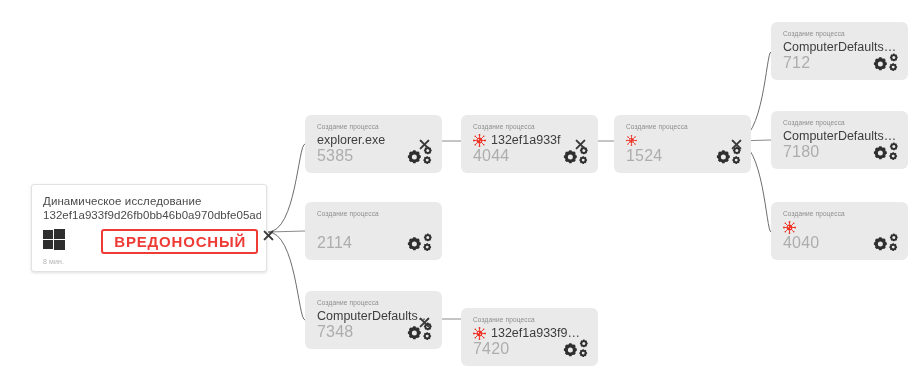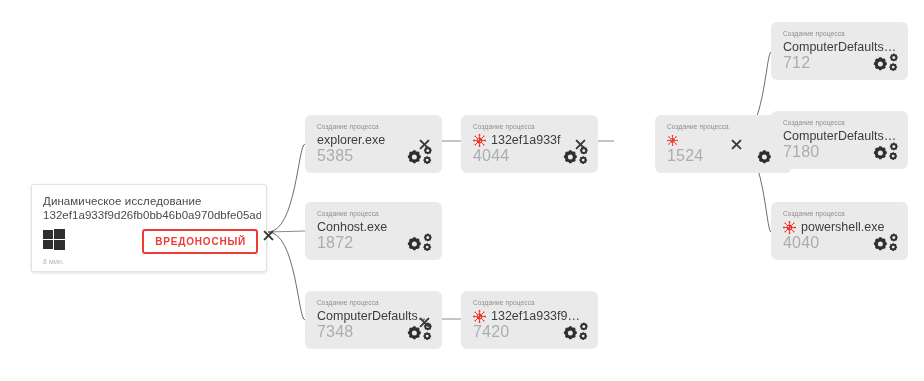--- a/index.html
+++ b/index.html
@@ -82,21 +82,21 @@
   .win-logo .p3 { left: 0;  top: 11px; width: 9.5px; height: 8.5px; }
   .win-logo .p4 { left: 11px; top: 11px; width: 11px;  height: 9.5px; }
 
   .verdict-badge {
     position: absolute;
     right: 8px;
     top: 44px;
     border: 2px solid #ef3b36;
     border-radius: 3px;
     color: #ef3b36;
-    font-size: 10px;
+    font-size: 15px;
     font-weight: bold;
     letter-spacing: 0.8px;
     padding: 5px 10px 5px 11px;
     line-height: 11px;
     background: #ffffff;
     white-space: nowrap;
   }
 
   .root-duration {
     position: absolute;
@@ -228,24 +228,21 @@
               <circle cx="8.35" cy="12.9" r="2.5" fill="#eaeaea"></circle>
               <path d="M6.2 5.2l-0.62-0.21a3.7 3.7 0 0 0-0.33-0.8l0.28-0.57-0.97-0.97-0.57 0.28a3.7 3.7 0 0 0-0.8-0.33L3.0 2.0H1.63l-0.2 0.6a3.7 3.7 0 0 0-0.8 0.33L0.05 2.65l-0.97 0.97 0.28 0.57a3.7 3.7 0 0 0-0.33 0.8l-0.6 0.2v1.37l0.6 0.2c0.08 0.28 0.19 0.55 0.33 0.8l-0.28 0.57 0.97 0.97 0.57-0.28c0.25 0.14 0.52 0.26 0.8 0.33l0.2 0.6H3.0l0.2-0.6c0.28-0.08 0.55-0.19 0.8-0.33l0.57 0.28 0.97-0.97-0.28-0.57c0.14-0.25 0.26-0.52 0.33-0.8l0.6-0.2z" transform="translate(19.5,0.6)"></path>
               <circle cx="21.8" cy="6.5" r="1.5" fill="#eaeaea"></circle>
               <path d="M6.2 5.2l-0.62-0.21a3.7 3.7 0 0 0-0.33-0.8l0.28-0.57-0.97-0.97-0.57 0.28a3.7 3.7 0 0 0-0.8-0.33L3.0 2.0H1.63l-0.2 0.6a3.7 3.7 0 0 0-0.8 0.33L0.05 2.65l-0.97 0.97 0.28 0.57a3.7 3.7 0 0 0-0.33 0.8l-0.6 0.2v1.37l0.6 0.2c0.08 0.28 0.19 0.55 0.33 0.8l-0.28 0.57 0.97 0.97 0.57-0.28c0.25 0.14 0.52 0.26 0.8 0.33l0.2 0.6H3.0l0.2-0.6c0.28-0.08 0.55-0.19 0.8-0.33l0.57 0.28 0.97-0.97-0.28-0.57c0.14-0.25 0.26-0.52 0.33-0.8l0.6-0.2z" transform="translate(18.9,10.2)"></path>
               <circle cx="21.2" cy="16.1" r="1.45" fill="#eaeaea"></circle>
             </g>
           </svg></div>
       </div>
       <div class="pnode" style="left: 305px; top: 202px;">
         <div class="kind">Создание процесса</div>
-        <div class="nameline">
-          <span class="pname">Conhost.exe</span>
-        </div>
-        <div class="pid">1872</div>
+        <div class="pid">2114</div>
         <div class="gears"><svg viewBox="0 0 28 24" xmlns="http://www.w3.org/2000/svg">
             <g fill="#2f2f2f">
               <path d="M10.6 9.0l-1.0-0.35a6.1 6.1 0 0 0-0.55-1.33l0.46-0.95-1.6-1.6-0.95 0.46a6.1 6.1 0 0 0-1.33-0.55L5.3 3.7H3.0l-0.34 1.0a6.1 6.1 0 0 0-1.33 0.55L0.38 4.78l-1.6 1.6 0.46 0.95a6.1 6.1 0 0 0-0.55 1.33l-1.0 0.34v2.27l1.0 0.34a6.1 6.1 0 0 0 0.55 1.33l-0.46 0.95 1.6 1.6 0.95-0.46c0.42 0.24 0.86 0.43 1.33 0.55l0.34 1.0h2.3l0.34-1.0c0.46-0.12 0.91-0.31 1.33-0.55l0.95 0.46 1.6-1.6-0.46-0.95c0.24-0.42 0.43-0.86 0.55-1.33l1.0-0.34z" transform="translate(4.2,2.6)"></path>
               <circle cx="8.35" cy="12.9" r="2.5" fill="#eaeaea"></circle>
               <path d="M6.2 5.2l-0.62-0.21a3.7 3.7 0 0 0-0.33-0.8l0.28-0.57-0.97-0.97-0.57 0.28a3.7 3.7 0 0 0-0.8-0.33L3.0 2.0H1.63l-0.2 0.6a3.7 3.7 0 0 0-0.8 0.33L0.05 2.65l-0.97 0.97 0.28 0.57a3.7 3.7 0 0 0-0.33 0.8l-0.6 0.2v1.37l0.6 0.2c0.08 0.28 0.19 0.55 0.33 0.8l-0.28 0.57 0.97 0.97 0.57-0.28c0.25 0.14 0.52 0.26 0.8 0.33l0.2 0.6H3.0l0.2-0.6c0.28-0.08 0.55-0.19 0.8-0.33l0.57 0.28 0.97-0.97-0.28-0.57c0.14-0.25 0.26-0.52 0.33-0.8l0.6-0.2z" transform="translate(19.5,0.6)"></path>
               <circle cx="21.8" cy="6.5" r="1.5" fill="#eaeaea"></circle>
               <path d="M6.2 5.2l-0.62-0.21a3.7 3.7 0 0 0-0.33-0.8l0.28-0.57-0.97-0.97-0.57 0.28a3.7 3.7 0 0 0-0.8-0.33L3.0 2.0H1.63l-0.2 0.6a3.7 3.7 0 0 0-0.8 0.33L0.05 2.65l-0.97 0.97 0.28 0.57a3.7 3.7 0 0 0-0.33 0.8l-0.6 0.2v1.37l0.6 0.2c0.08 0.28 0.19 0.55 0.33 0.8l-0.28 0.57 0.97 0.97 0.57-0.28c0.25 0.14 0.52 0.26 0.8 0.33l0.2 0.6H3.0l0.2-0.6c0.28-0.08 0.55-0.19 0.8-0.33l0.57 0.28 0.97-0.97-0.28-0.57c0.14-0.25 0.26-0.52 0.33-0.8l0.6-0.2z" transform="translate(18.9,10.2)"></path>
               <circle cx="21.2" cy="16.1" r="1.45" fill="#eaeaea"></circle>
             </g>
           </svg></div>
@@ -304,21 +301,21 @@
             <g fill="#2f2f2f">
               <path d="M10.6 9.0l-1.0-0.35a6.1 6.1 0 0 0-0.55-1.33l0.46-0.95-1.6-1.6-0.95 0.46a6.1 6.1 0 0 0-1.33-0.55L5.3 3.7H3.0l-0.34 1.0a6.1 6.1 0 0 0-1.33 0.55L0.38 4.78l-1.6 1.6 0.46 0.95a6.1 6.1 0 0 0-0.55 1.33l-1.0 0.34v2.27l1.0 0.34a6.1 6.1 0 0 0 0.55 1.33l-0.46 0.95 1.6 1.6 0.95-0.46c0.42 0.24 0.86 0.43 1.33 0.55l0.34 1.0h2.3l0.34-1.0c0.46-0.12 0.91-0.31 1.33-0.55l0.95 0.46 1.6-1.6-0.46-0.95c0.24-0.42 0.43-0.86 0.55-1.33l1.0-0.34z" transform="translate(4.2,2.6)"></path>
               <circle cx="8.35" cy="12.9" r="2.5" fill="#eaeaea"></circle>
               <path d="M6.2 5.2l-0.62-0.21a3.7 3.7 0 0 0-0.33-0.8l0.28-0.57-0.97-0.97-0.57 0.28a3.7 3.7 0 0 0-0.8-0.33L3.0 2.0H1.63l-0.2 0.6a3.7 3.7 0 0 0-0.8 0.33L0.05 2.65l-0.97 0.97 0.28 0.57a3.7 3.7 0 0 0-0.33 0.8l-0.6 0.2v1.37l0.6 0.2c0.08 0.28 0.19 0.55 0.33 0.8l-0.28 0.57 0.97 0.97 0.57-0.28c0.25 0.14 0.52 0.26 0.8 0.33l0.2 0.6H3.0l0.2-0.6c0.28-0.08 0.55-0.19 0.8-0.33l0.57 0.28 0.97-0.97-0.28-0.57c0.14-0.25 0.26-0.52 0.33-0.8l0.6-0.2z" transform="translate(19.5,0.6)"></path>
               <circle cx="21.8" cy="6.5" r="1.5" fill="#eaeaea"></circle>
               <path d="M6.2 5.2l-0.62-0.21a3.7 3.7 0 0 0-0.33-0.8l0.28-0.57-0.97-0.97-0.57 0.28a3.7 3.7 0 0 0-0.8-0.33L3.0 2.0H1.63l-0.2 0.6a3.7 3.7 0 0 0-0.8 0.33L0.05 2.65l-0.97 0.97 0.28 0.57a3.7 3.7 0 0 0-0.33 0.8l-0.6 0.2v1.37l0.6 0.2c0.08 0.28 0.19 0.55 0.33 0.8l-0.28 0.57 0.97 0.97 0.57-0.28c0.25 0.14 0.52 0.26 0.8 0.33l0.2 0.6H3.0l0.2-0.6c0.28-0.08 0.55-0.19 0.8-0.33l0.57 0.28 0.97-0.97-0.28-0.57c0.14-0.25 0.26-0.52 0.33-0.8l0.6-0.2z" transform="translate(18.9,10.2)"></path>
               <circle cx="21.2" cy="16.1" r="1.45" fill="#eaeaea"></circle>
             </g>
           </svg></div>
       </div>
-      <div class="pnode" style="left: 461px; top: 291px;">
+      <div class="pnode" style="left: 461px; top: 308px;">
         <div class="kind">Создание процесса</div>
         <div class="nameline">
           <span style="display: flex;">
             <svg class="virus-icon" viewBox="0 0 24 24" xmlns="http://www.w3.org/2000/svg">
               <g fill="#ee3124">
                 <circle cx="12" cy="12" r="5.4"></circle>
                 <g stroke="#ee3124" stroke-width="1.7" stroke-linecap="round">
                   <line x1="12" y1="6.2" x2="12" y2="1.6"></line>
                   <line x1="12" y1="17.8" x2="12" y2="22.4"></line>
                   <line x1="6.2" y1="12" x2="1.6" y2="12"></line>
@@ -348,21 +345,21 @@
             <g fill="#2f2f2f">
               <path d="M10.6 9.0l-1.0-0.35a6.1 6.1 0 0 0-0.55-1.33l0.46-0.95-1.6-1.6-0.95 0.46a6.1 6.1 0 0 0-1.33-0.55L5.3 3.7H3.0l-0.34 1.0a6.1 6.1 0 0 0-1.33 0.55L0.38 4.78l-1.6 1.6 0.46 0.95a6.1 6.1 0 0 0-0.55 1.33l-1.0 0.34v2.27l1.0 0.34a6.1 6.1 0 0 0 0.55 1.33l-0.46 0.95 1.6 1.6 0.95-0.46c0.42 0.24 0.86 0.43 1.33 0.55l0.34 1.0h2.3l0.34-1.0c0.46-0.12 0.91-0.31 1.33-0.55l0.95 0.46 1.6-1.6-0.46-0.95c0.24-0.42 0.43-0.86 0.55-1.33l1.0-0.34z" transform="translate(4.2,2.6)"></path>
               <circle cx="8.35" cy="12.9" r="2.5" fill="#eaeaea"></circle>
               <path d="M6.2 5.2l-0.62-0.21a3.7 3.7 0 0 0-0.33-0.8l0.28-0.57-0.97-0.97-0.57 0.28a3.7 3.7 0 0 0-0.8-0.33L3.0 2.0H1.63l-0.2 0.6a3.7 3.7 0 0 0-0.8 0.33L0.05 2.65l-0.97 0.97 0.28 0.57a3.7 3.7 0 0 0-0.33 0.8l-0.6 0.2v1.37l0.6 0.2c0.08 0.28 0.19 0.55 0.33 0.8l-0.28 0.57 0.97 0.97 0.57-0.28c0.25 0.14 0.52 0.26 0.8 0.33l0.2 0.6H3.0l0.2-0.6c0.28-0.08 0.55-0.19 0.8-0.33l0.57 0.28 0.97-0.97-0.28-0.57c0.14-0.25 0.26-0.52 0.33-0.8l0.6-0.2z" transform="translate(19.5,0.6)"></path>
               <circle cx="21.8" cy="6.5" r="1.5" fill="#eaeaea"></circle>
               <path d="M6.2 5.2l-0.62-0.21a3.7 3.7 0 0 0-0.33-0.8l0.28-0.57-0.97-0.97-0.57 0.28a3.7 3.7 0 0 0-0.8-0.33L3.0 2.0H1.63l-0.2 0.6a3.7 3.7 0 0 0-0.8 0.33L0.05 2.65l-0.97 0.97 0.28 0.57a3.7 3.7 0 0 0-0.33 0.8l-0.6 0.2v1.37l0.6 0.2c0.08 0.28 0.19 0.55 0.33 0.8l-0.28 0.57 0.97 0.97 0.57-0.28c0.25 0.14 0.52 0.26 0.8 0.33l0.2 0.6H3.0l0.2-0.6c0.28-0.08 0.55-0.19 0.8-0.33l0.57 0.28 0.97-0.97-0.28-0.57c0.14-0.25 0.26-0.52 0.33-0.8l0.6-0.2z" transform="translate(18.9,10.2)"></path>
               <circle cx="21.2" cy="16.1" r="1.45" fill="#eaeaea"></circle>
             </g>
           </svg></div>
       </div>
-      <div class="pnode" style="left: 614px; top: 115px; margin-left: 41px;">
+      <div class="pnode" style="left: 614px; top: 115px;">
         <div class="kind">Создание процесса</div>
         <div class="nameline">
           <span style="display: flex;">
             <svg class="virus-icon tiny" viewBox="0 0 24 24" xmlns="http://www.w3.org/2000/svg">
               <g fill="#ee3124">
                 <circle cx="12" cy="12" r="5.4"></circle>
                 <g stroke="#ee3124" stroke-width="1.7" stroke-linecap="round">
                   <line x1="12" y1="6.2" x2="12" y2="1.6"></line>
                   <line x1="12" y1="17.8" x2="12" y2="22.4"></line>
                   <line x1="6.2" y1="12" x2="1.6" y2="12"></line>
@@ -456,21 +453,20 @@
                 <circle cx="22.3" cy="12" r="1.7"></circle>
                 <circle cx="4.2" cy="4.2" r="1.5"></circle>
                 <circle cx="19.8" cy="19.8" r="1.5"></circle>
                 <circle cx="19.8" cy="4.2" r="1.5"></circle>
                 <circle cx="4.2" cy="19.8" r="1.5"></circle>
                 <circle cx="10" cy="10.4" r="1.25" fill="#ffffff"></circle>
                 <circle cx="13.9" cy="13.4" r="1.0" fill="#ffffff"></circle>
               </g>
             </svg>
           </span>
-          <span class="pname">powershell.exe</span>
         </div>
         <div class="pid">4040</div>
         <div class="gears"><svg viewBox="0 0 28 24" xmlns="http://www.w3.org/2000/svg">
             <g fill="#2f2f2f">
               <path d="M10.6 9.0l-1.0-0.35a6.1 6.1 0 0 0-0.55-1.33l0.46-0.95-1.6-1.6-0.95 0.46a6.1 6.1 0 0 0-1.33-0.55L5.3 3.7H3.0l-0.34 1.0a6.1 6.1 0 0 0-1.33 0.55L0.38 4.78l-1.6 1.6 0.46 0.95a6.1 6.1 0 0 0-0.55 1.33l-1.0 0.34v2.27l1.0 0.34a6.1 6.1 0 0 0 0.55 1.33l-0.46 0.95 1.6 1.6 0.95-0.46c0.42 0.24 0.86 0.43 1.33 0.55l0.34 1.0h2.3l0.34-1.0c0.46-0.12 0.91-0.31 1.33-0.55l0.95 0.46 1.6-1.6-0.46-0.95c0.24-0.42 0.43-0.86 0.55-1.33l1.0-0.34z" transform="translate(4.2,2.6)"></path>
               <circle cx="8.35" cy="12.9" r="2.5" fill="#eaeaea"></circle>
               <path d="M6.2 5.2l-0.62-0.21a3.7 3.7 0 0 0-0.33-0.8l0.28-0.57-0.97-0.97-0.57 0.28a3.7 3.7 0 0 0-0.8-0.33L3.0 2.0H1.63l-0.2 0.6a3.7 3.7 0 0 0-0.8 0.33L0.05 2.65l-0.97 0.97 0.28 0.57a3.7 3.7 0 0 0-0.33 0.8l-0.6 0.2v1.37l0.6 0.2c0.08 0.28 0.19 0.55 0.33 0.8l-0.28 0.57 0.97 0.97 0.57-0.28c0.25 0.14 0.52 0.26 0.8 0.33l0.2 0.6H3.0l0.2-0.6c0.28-0.08 0.55-0.19 0.8-0.33l0.57 0.28 0.97-0.97-0.28-0.57c0.14-0.25 0.26-0.52 0.33-0.8l0.6-0.2z" transform="translate(19.5,0.6)"></path>
               <circle cx="21.8" cy="6.5" r="1.5" fill="#eaeaea"></circle>
               <path d="M6.2 5.2l-0.62-0.21a3.7 3.7 0 0 0-0.33-0.8l0.28-0.57-0.97-0.97-0.57 0.28a3.7 3.7 0 0 0-0.8-0.33L3.0 2.0H1.63l-0.2 0.6a3.7 3.7 0 0 0-0.8 0.33L0.05 2.65l-0.97 0.97 0.28 0.57a3.7 3.7 0 0 0-0.33 0.8l-0.6 0.2v1.37l0.6 0.2c0.08 0.28 0.19 0.55 0.33 0.8l-0.28 0.57 0.97 0.97 0.57-0.28c0.25 0.14 0.52 0.26 0.8 0.33l0.2 0.6H3.0l0.2-0.6c0.28-0.08 0.55-0.19 0.8-0.33l0.57 0.28 0.97-0.97-0.28-0.57c0.14-0.25 0.26-0.52 0.33-0.8l0.6-0.2z" transform="translate(18.9,10.2)"></path>
               <circle cx="21.2" cy="16.1" r="1.45" fill="#eaeaea"></circle>

